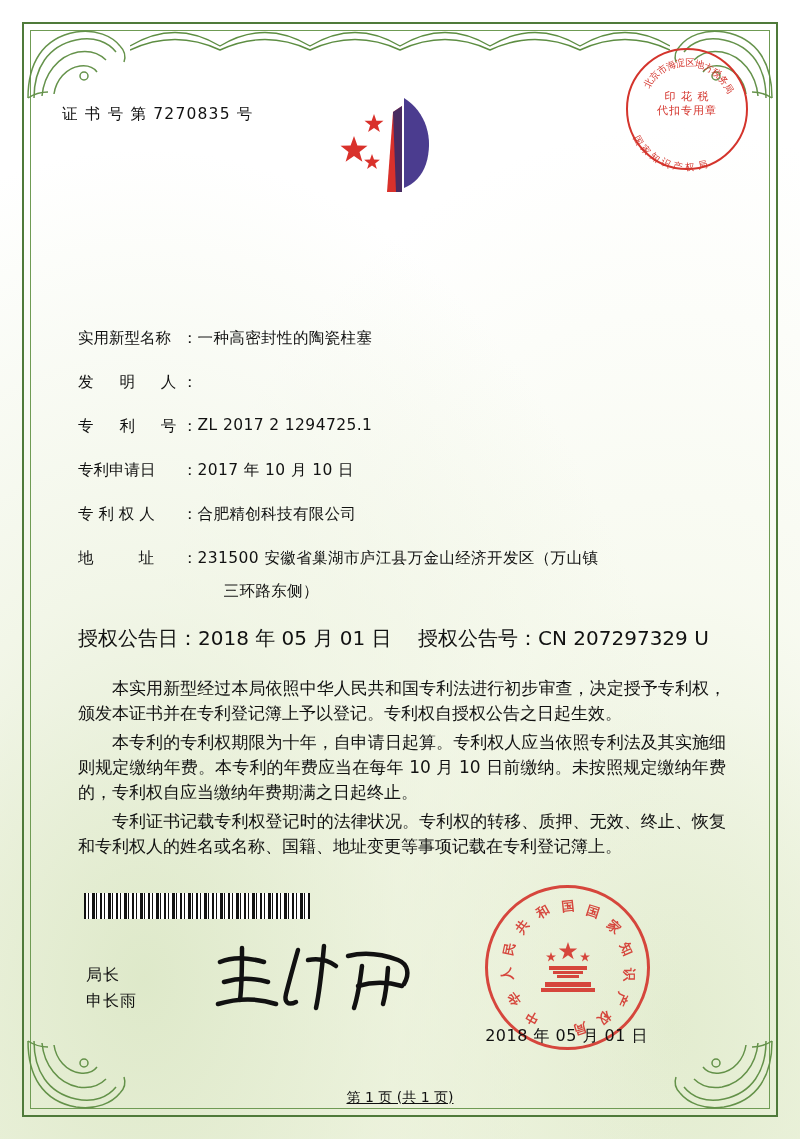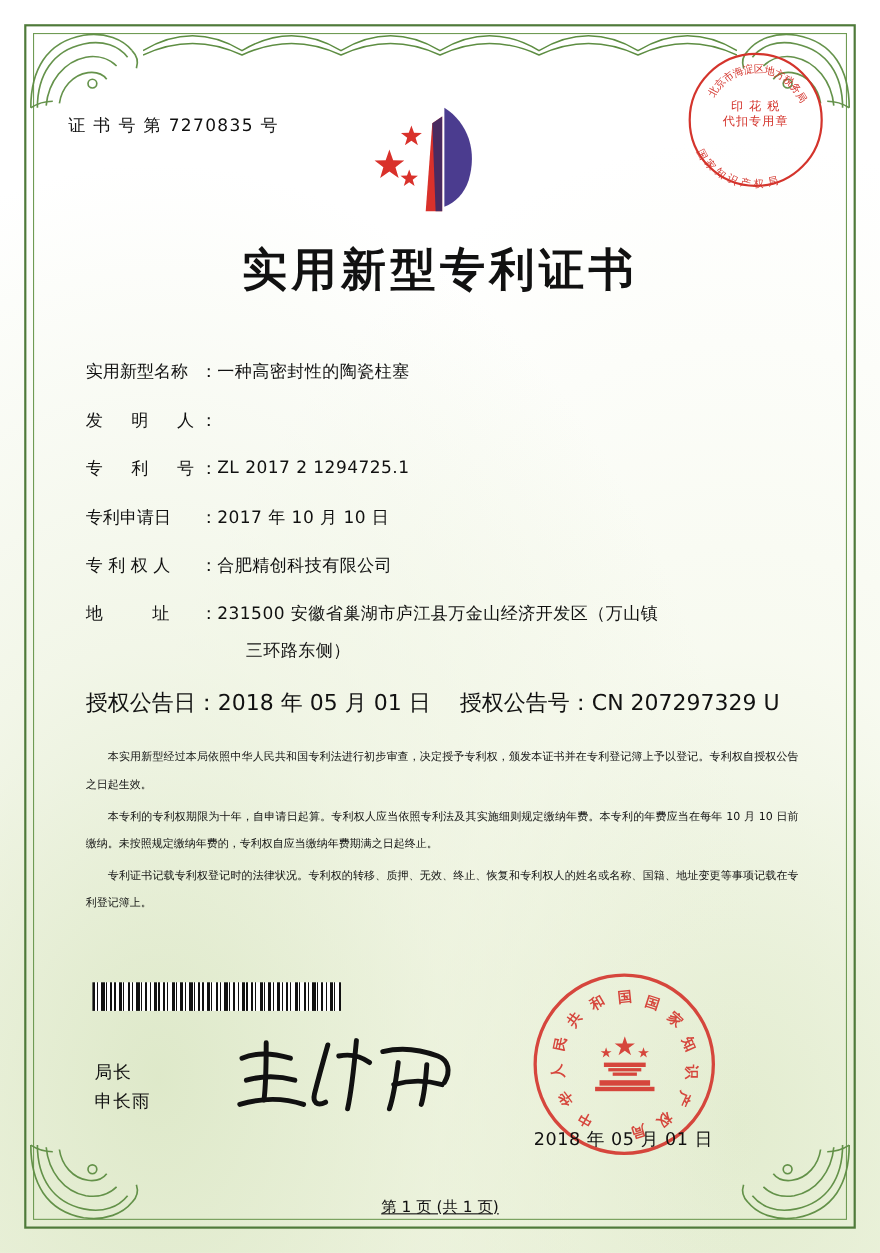--- a/index.html
+++ b/index.html
@@ -161,21 +161,21 @@
     font-family: "DejaVu Sans", sans-serif;
   }
   .row-dual .left { width: 340px; flex: 0 0 340px; }
   .row-dual .right { flex: 1; }
 
   .paragraphs {
     position: absolute;
     left: 78px;
     top: 676px;
     width: 648px;
-    font-size: 10px;
+    font-size: 17px;
     line-height: 25px;
     color: #111;
     font-family: "DejaVu Sans", sans-serif;
     text-align: justify;
   }
   .paragraphs p {
     margin: 0 0 4px 0;
     text-indent: 2em;
   }
 
@@ -374,21 +374,20 @@
         <span style="transform: rotate(-166deg) translate(0,-52px) rotate(180deg);">产</span>
         <span style="transform: rotate(-178deg) translate(0,-52px) rotate(180deg);">权</span>
         <span style="transform: rotate(169deg) translate(0,-52px) rotate(180deg);">局</span>
       </div>
       <div class="mid">
         <div>印 花 税</div>
         <div>代扣专用章</div>
       </div>
     </div>
 
-    <div class="title">实用新型专利证书</div>
 
     <div class="fields">
 
       <div class="field-row">
         <div class="field-label">实用新型名称</div>
         <div class="field-colon">：</div>
         <div class="field-value">一种高密封性的陶瓷柱塞</div>
       </div>
 
       <div class="field-row">

